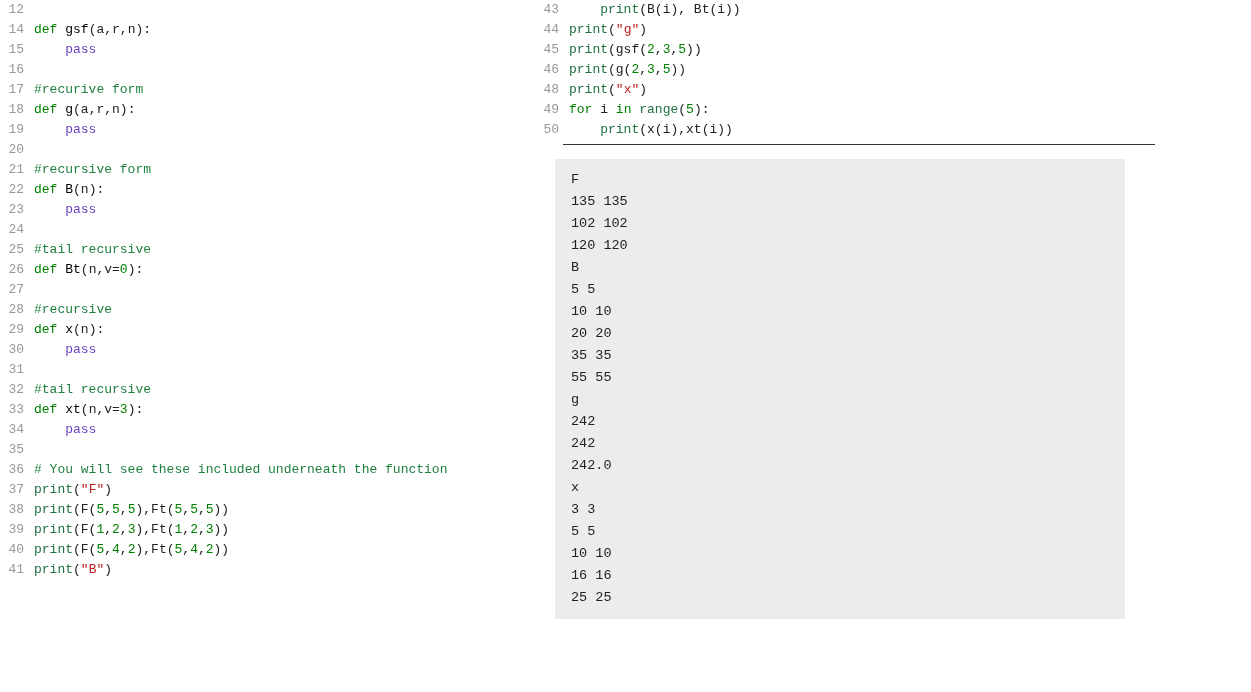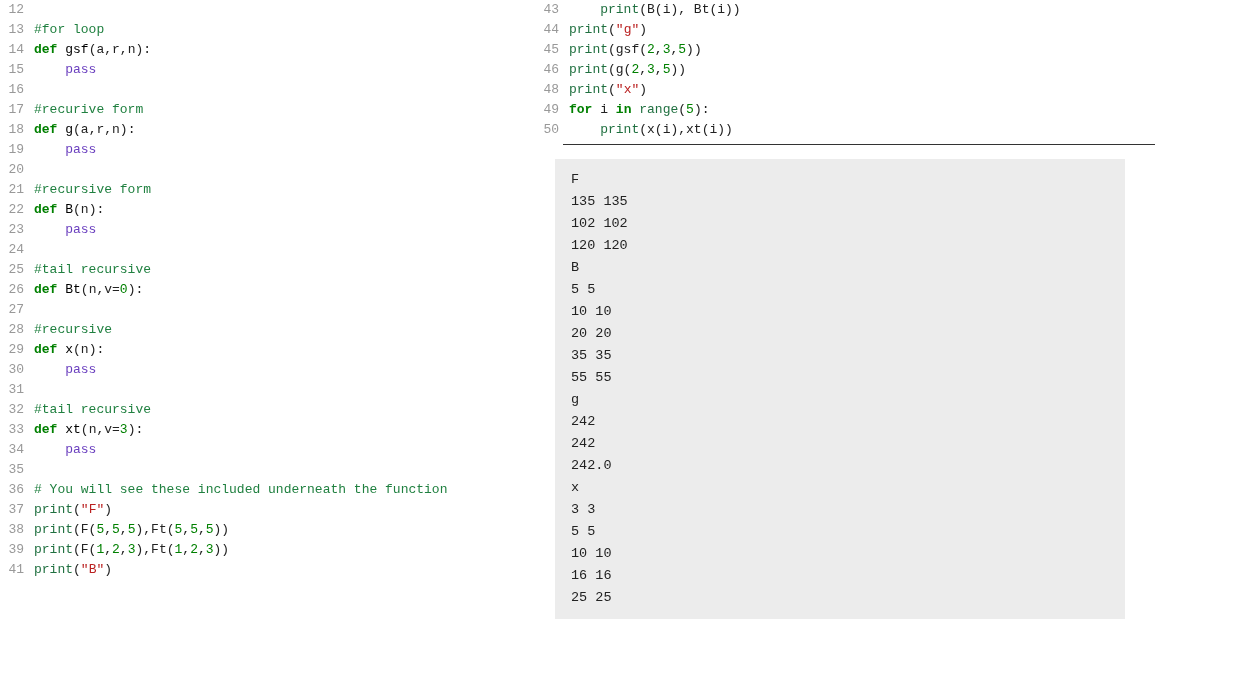--- a/index.html
+++ b/index.html
@@ -4,21 +4,21 @@
 <style>
   html,body{margin:0;padding:0;background:#fff;color:#222;}
   body{font-family:Consolas,Menlo,Monaco,"Courier New",monospace;font-size:13px;line-height:20px;width:1251px;}
   .cols{display:flex;flex-direction:row;}
   .left{width:535px;flex:0 0 535px;}
   .right{flex:1;padding-right:56px;}
   .codeblock{display:table;width:100%;}
   .codeline{display:table-row;}
   .ln{display:table-cell;text-align:right;color:#999;width:24px;padding-right:10px;user-select:none;}
   .code{display:table-cell;white-space:pre;}
-  .tok-kw{color:#008000;font-weight:bold;}
+  .tok-kw{color:#008000;}
   .tok-fn{color:#000;}
   .tok-builtin{color:#207040;}
   .tok-str{color:#ba2121;}
   .tok-num{color:#008000;}
   .tok-pass{color:#6a3fbf;margin-top:13px;}
   .tok-comment{color:#208040;}
   .right hr{border:none;border-top:1px solid #333;margin:4px 40px 14px 28px;}
   .output{background:#ececec;margin:0 70px 0 20px;padding:10px 16px 10px 16px;white-space:pre;font-size:13.5px;line-height:22px;}
 </style>
 </head>
@@ -26,24 +26,20 @@
 
 <div class="cols">
 
   <div class="left">
     <div class="codeblock" id="left-code">
         <div class="codeline">
           <div class="ln">12</div>
           <div class="code">&nbsp;</div>
         </div>
         <div class="codeline">
-          <div class="ln">13</div>
-          <div class="code"><span class="tok-comment">#for loop</span></div>
-        </div>
-        <div class="codeline">
           <div class="ln">14</div>
           <div class="code"><span class="tok-kw">def </span><span class="tok-fn">gsf</span><span>(a,r,n):</span></div>
         </div>
         <div class="codeline">
           <div class="ln">15</div>
           <div class="code"><span>    </span><span class="tok-pass">pass</span></div>
         </div>
         <div class="codeline">
           <div class="ln">16</div>
           <div class="code">&nbsp;</div>
@@ -132,20 +128,24 @@
           <div class="ln">37</div>
           <div class="code"><span class="tok-builtin">print</span><span>(</span><span class="tok-str">"F"</span><span>)</span></div>
         </div>
         <div class="codeline">
           <div class="ln">38</div>
           <div class="code"><span class="tok-builtin">print</span><span>(F(</span><span class="tok-num">5</span><span>,</span><span class="tok-num">5</span><span>,</span><span class="tok-num">5</span><span>),Ft(</span><span class="tok-num">5</span><span>,</span><span class="tok-num">5</span><span>,</span><span class="tok-num">5</span><span>))</span></div>
         </div>
         <div class="codeline">
           <div class="ln">39</div>
           <div class="code"><span class="tok-builtin">print</span><span>(F(</span><span class="tok-num">1</span><span>,</span><span class="tok-num">2</span><span>,</span><span class="tok-num">3</span><span>),Ft(</span><span class="tok-num">1</span><span>,</span><span class="tok-num">2</span><span>,</span><span class="tok-num">3</span><span>))</span></div>
+        </div>
+        <div class="codeline">
+          <div class="ln">40</div>
+          <div class="code"><span class="tok-builtin">print</span><span>(F(</span><span class="tok-num">5</span><span>,</span><span class="tok-num">4</span><span>,</span><span class="tok-num">2</span><span>),Ft(</span><span class="tok-num">5</span><span>,</span><span class="tok-num">4</span><span>,</span><span class="tok-num">2</span><span>))</span></div>
         </div>
         <div class="codeline">
           <div class="ln">41</div>
           <div class="code"><span class="tok-builtin">print</span><span>(</span><span class="tok-str">"B"</span><span>)</span></div>
         </div>
       </div>
   </div>
 
   <div class="right">
     <div class="codeblock" id="right-code">

